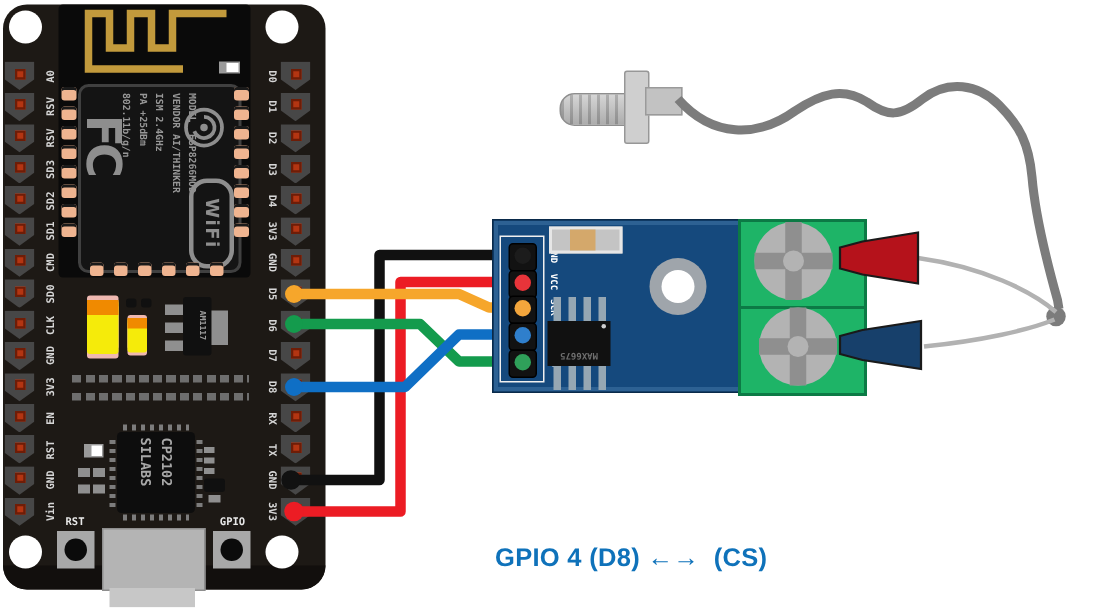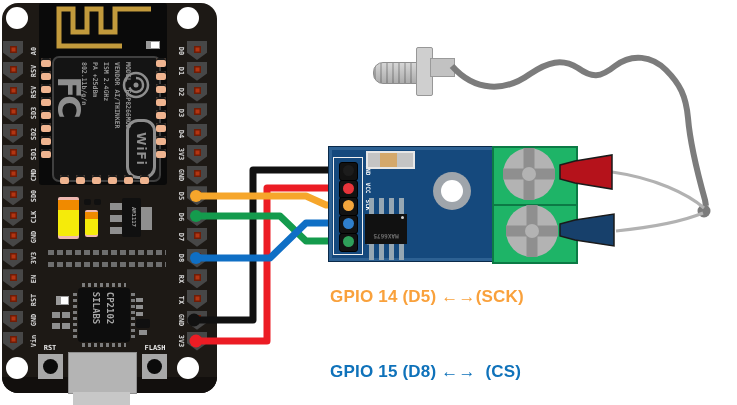--- a/index.html
+++ b/index.html
@@ -162,21 +162,21 @@
   <div class="abs graypad" style="left:136px;top:298px;width:7px;height:4px"></div>
   <div class="abs graypad" style="left:136px;top:305px;width:7px;height:4px"></div>
   <div class="abs graypad" style="left:136px;top:312px;width:7px;height:4px"></div>
   <div class="abs chipblk" style="left:136px;top:319px;width:14px;height:9px"></div>
   <div class="abs graypad" style="left:139px;top:330px;width:8px;height:5px"></div>
 
   <div class="abs btn-label" style="left:32px;top:344px;width:36px">RST</div>
   <div class="abs btn" style="left:38px;top:354px">
       <span class="dot"></span>
     </div>
-  <div class="abs btn-label" style="left:134px;top:344px;width:42px">FLASH</div>
+  <div class="abs btn-label" style="left:134px;top:344px;width:42px">GPIO</div>
   <div class="abs btn" style="left:142px;top:354px">
       <span class="dot"></span>
     </div>
   <div class="abs" id="usb"></div>
   <div class="abs" id="usb-tongue"></div>
 
   <div id="pins">
       <div class="abs pin" style="left:3px;top:41px">
         <span class="pinsq"></span>
       </div>
@@ -368,15 +368,14 @@
   <div class="abs" style="left:430px;top:58px;width:23px;height:17px;background:#c2c2c2;border:1px solid #9a9a9a"></div>
   <svg width="737" height="405" fill="none">
     <path d="M452,66 C475,92 505,92 530,74 C548,62 562,58 578,68 C592,78 600,78 615,66 C632,53 652,56 666,70 C680,84 686,96 688,118 C690,142 698,175 705,200 L706,206" stroke="#7c7c7c" stroke-width="6"></path>
     <circle cx="704" cy="211" r="6.5" fill="#7c7c7c"></circle>
     <path d="M612,172 C655,178 688,194 704,208" stroke="#b2b2b2" stroke-width="3"></path>
     <path d="M616,231 C655,227 686,220 703,213" stroke="#b2b2b2" stroke-width="3"></path>
     <polygon points="560,165 575,161 612,155 612,189 575,183 560,179" fill="#b5121b" stroke="#1a1a1a" stroke-width="1.5"></polygon>
     <polygon points="560,224 575,220 614,214 614,246 575,240 560,236" fill="#17406b" stroke="#1a1a1a" stroke-width="1.5"></polygon>
   </svg>
 
-  <div class="abs annot" style="left: 330px; top: 287px; color: rgb(249, 161, 60);">GPIO 14 (D5) ←→(SCK)</div>
-  <div class="abs annot" style="left: 330px; top: 362px; color: rgb(15, 114, 186);">GPIO 15 (D8) ←→  (CS)</div>
+  <div class="abs annot" style="left: 330px; top: 362px; color: rgb(15, 114, 186);">GPIO 4 (D8) ←→  (CS)</div>
 </div>
 
 </body></html>

